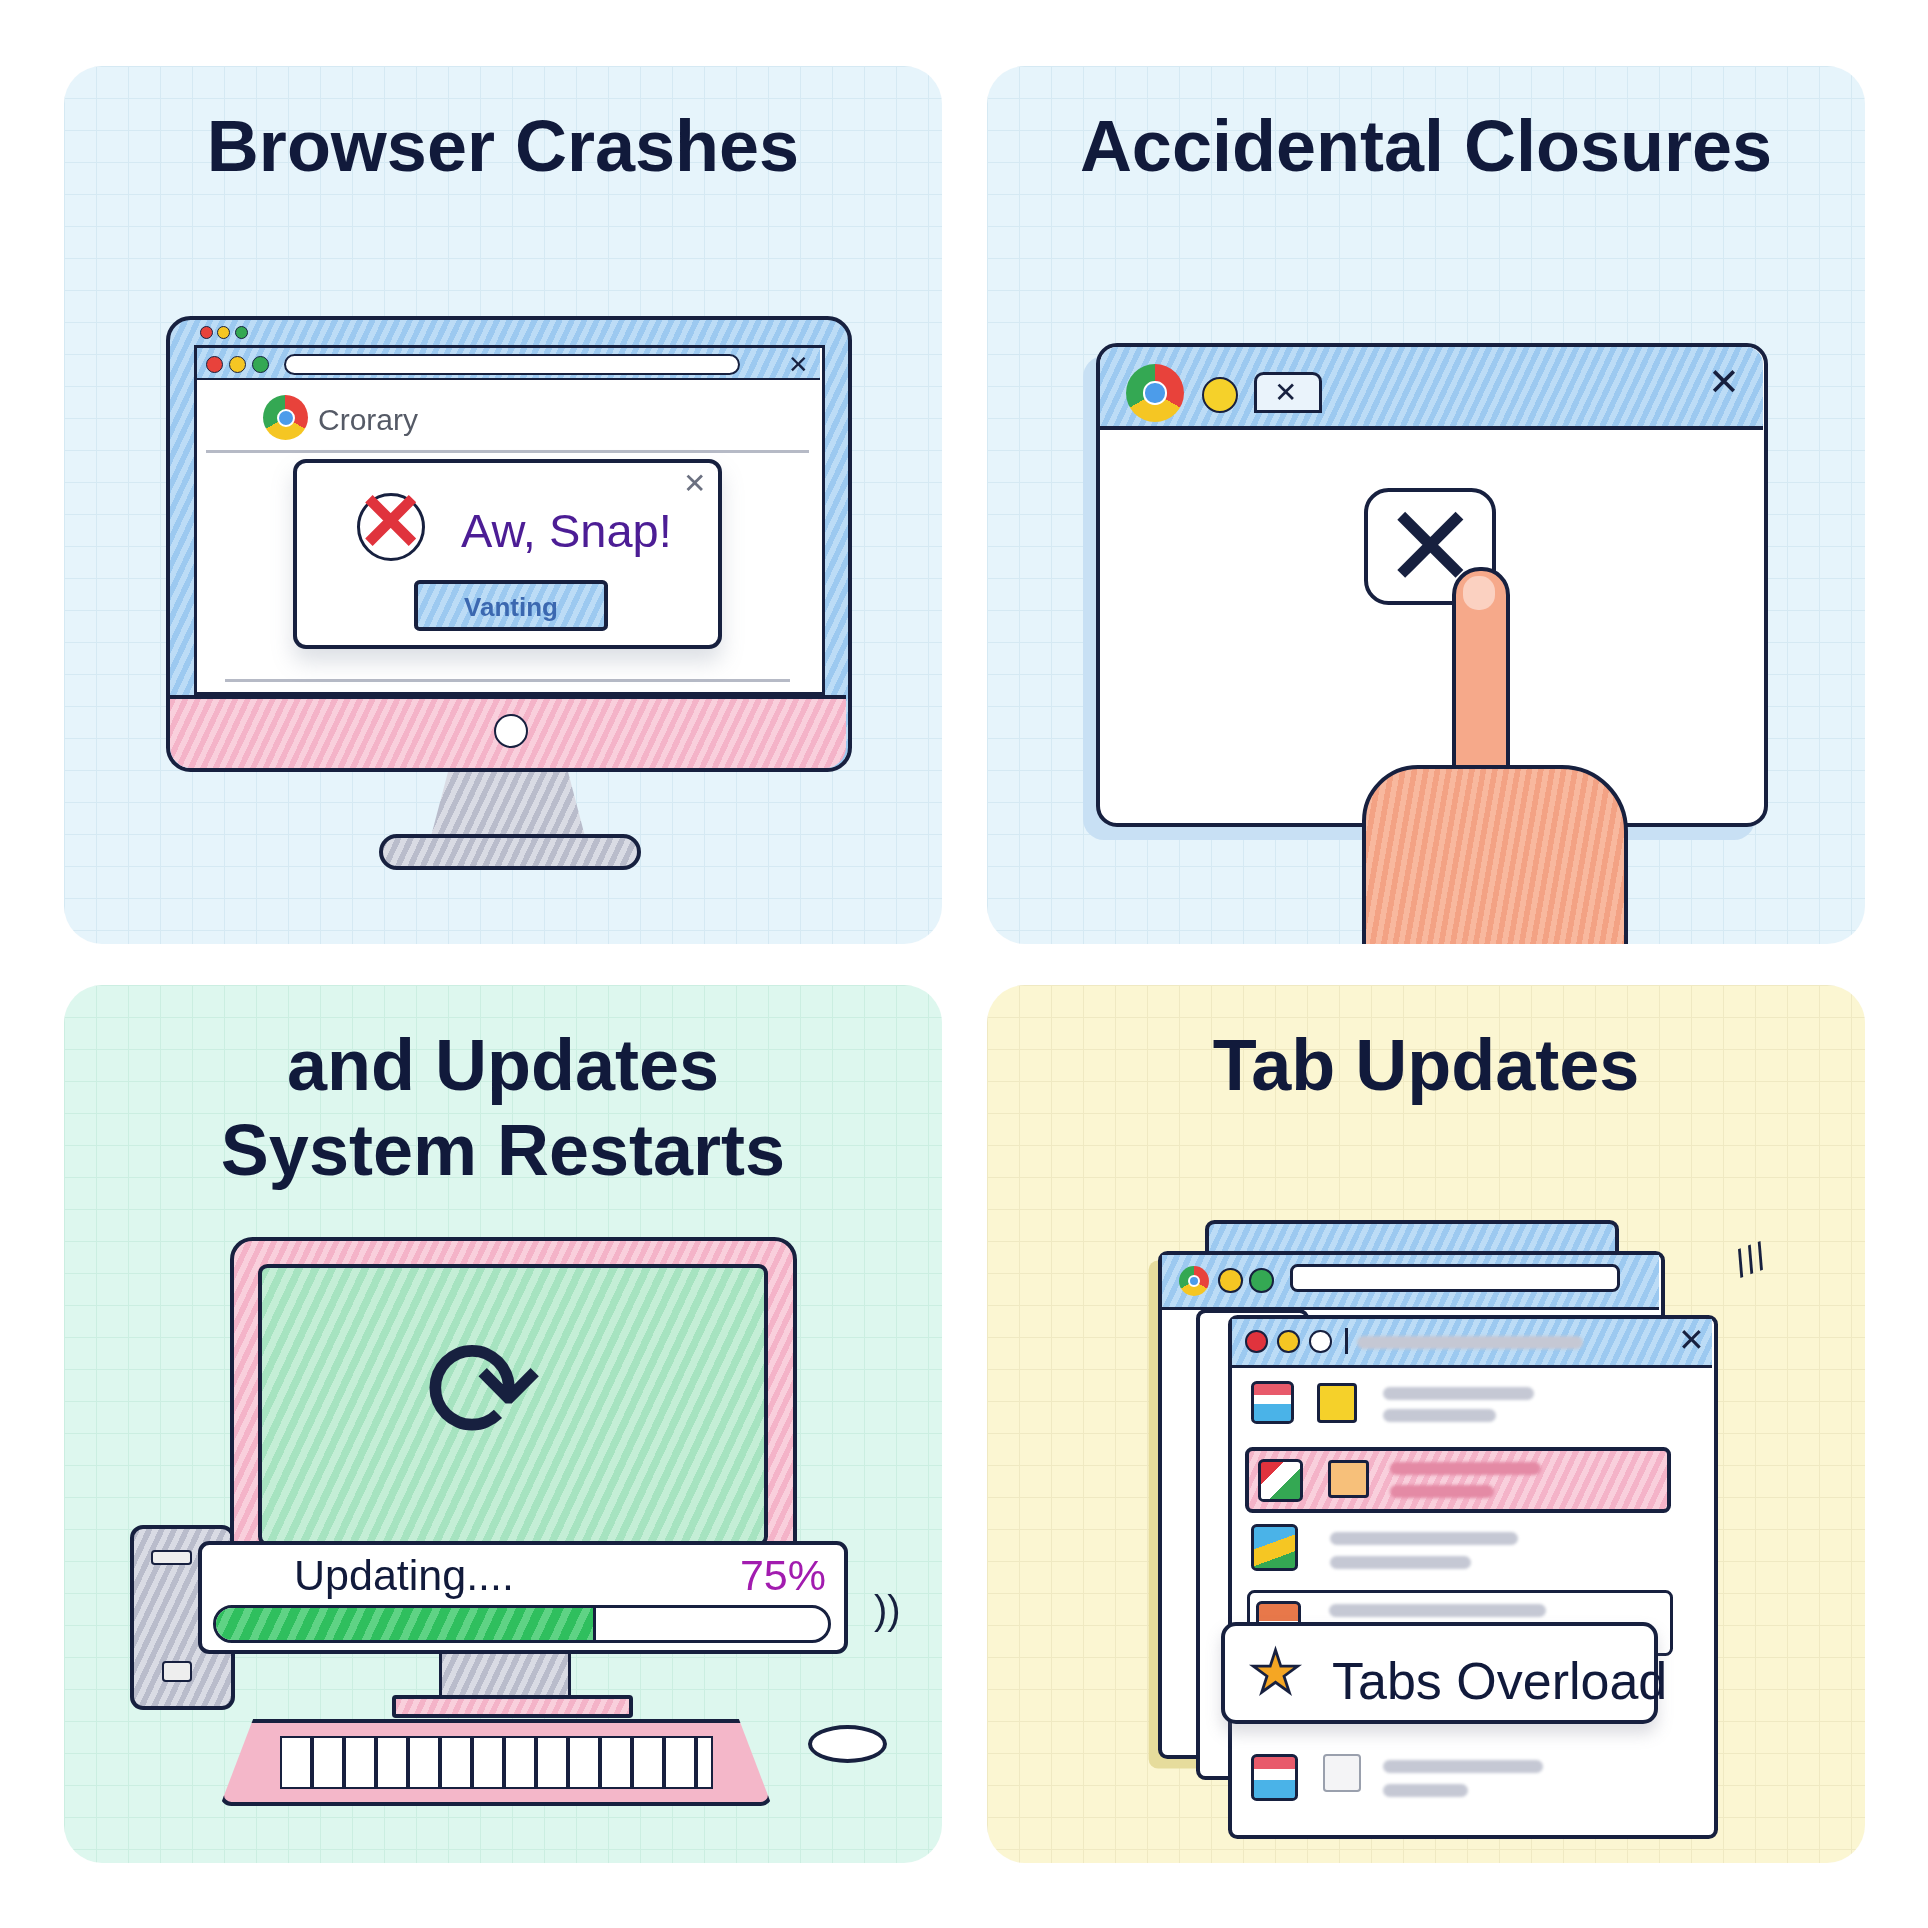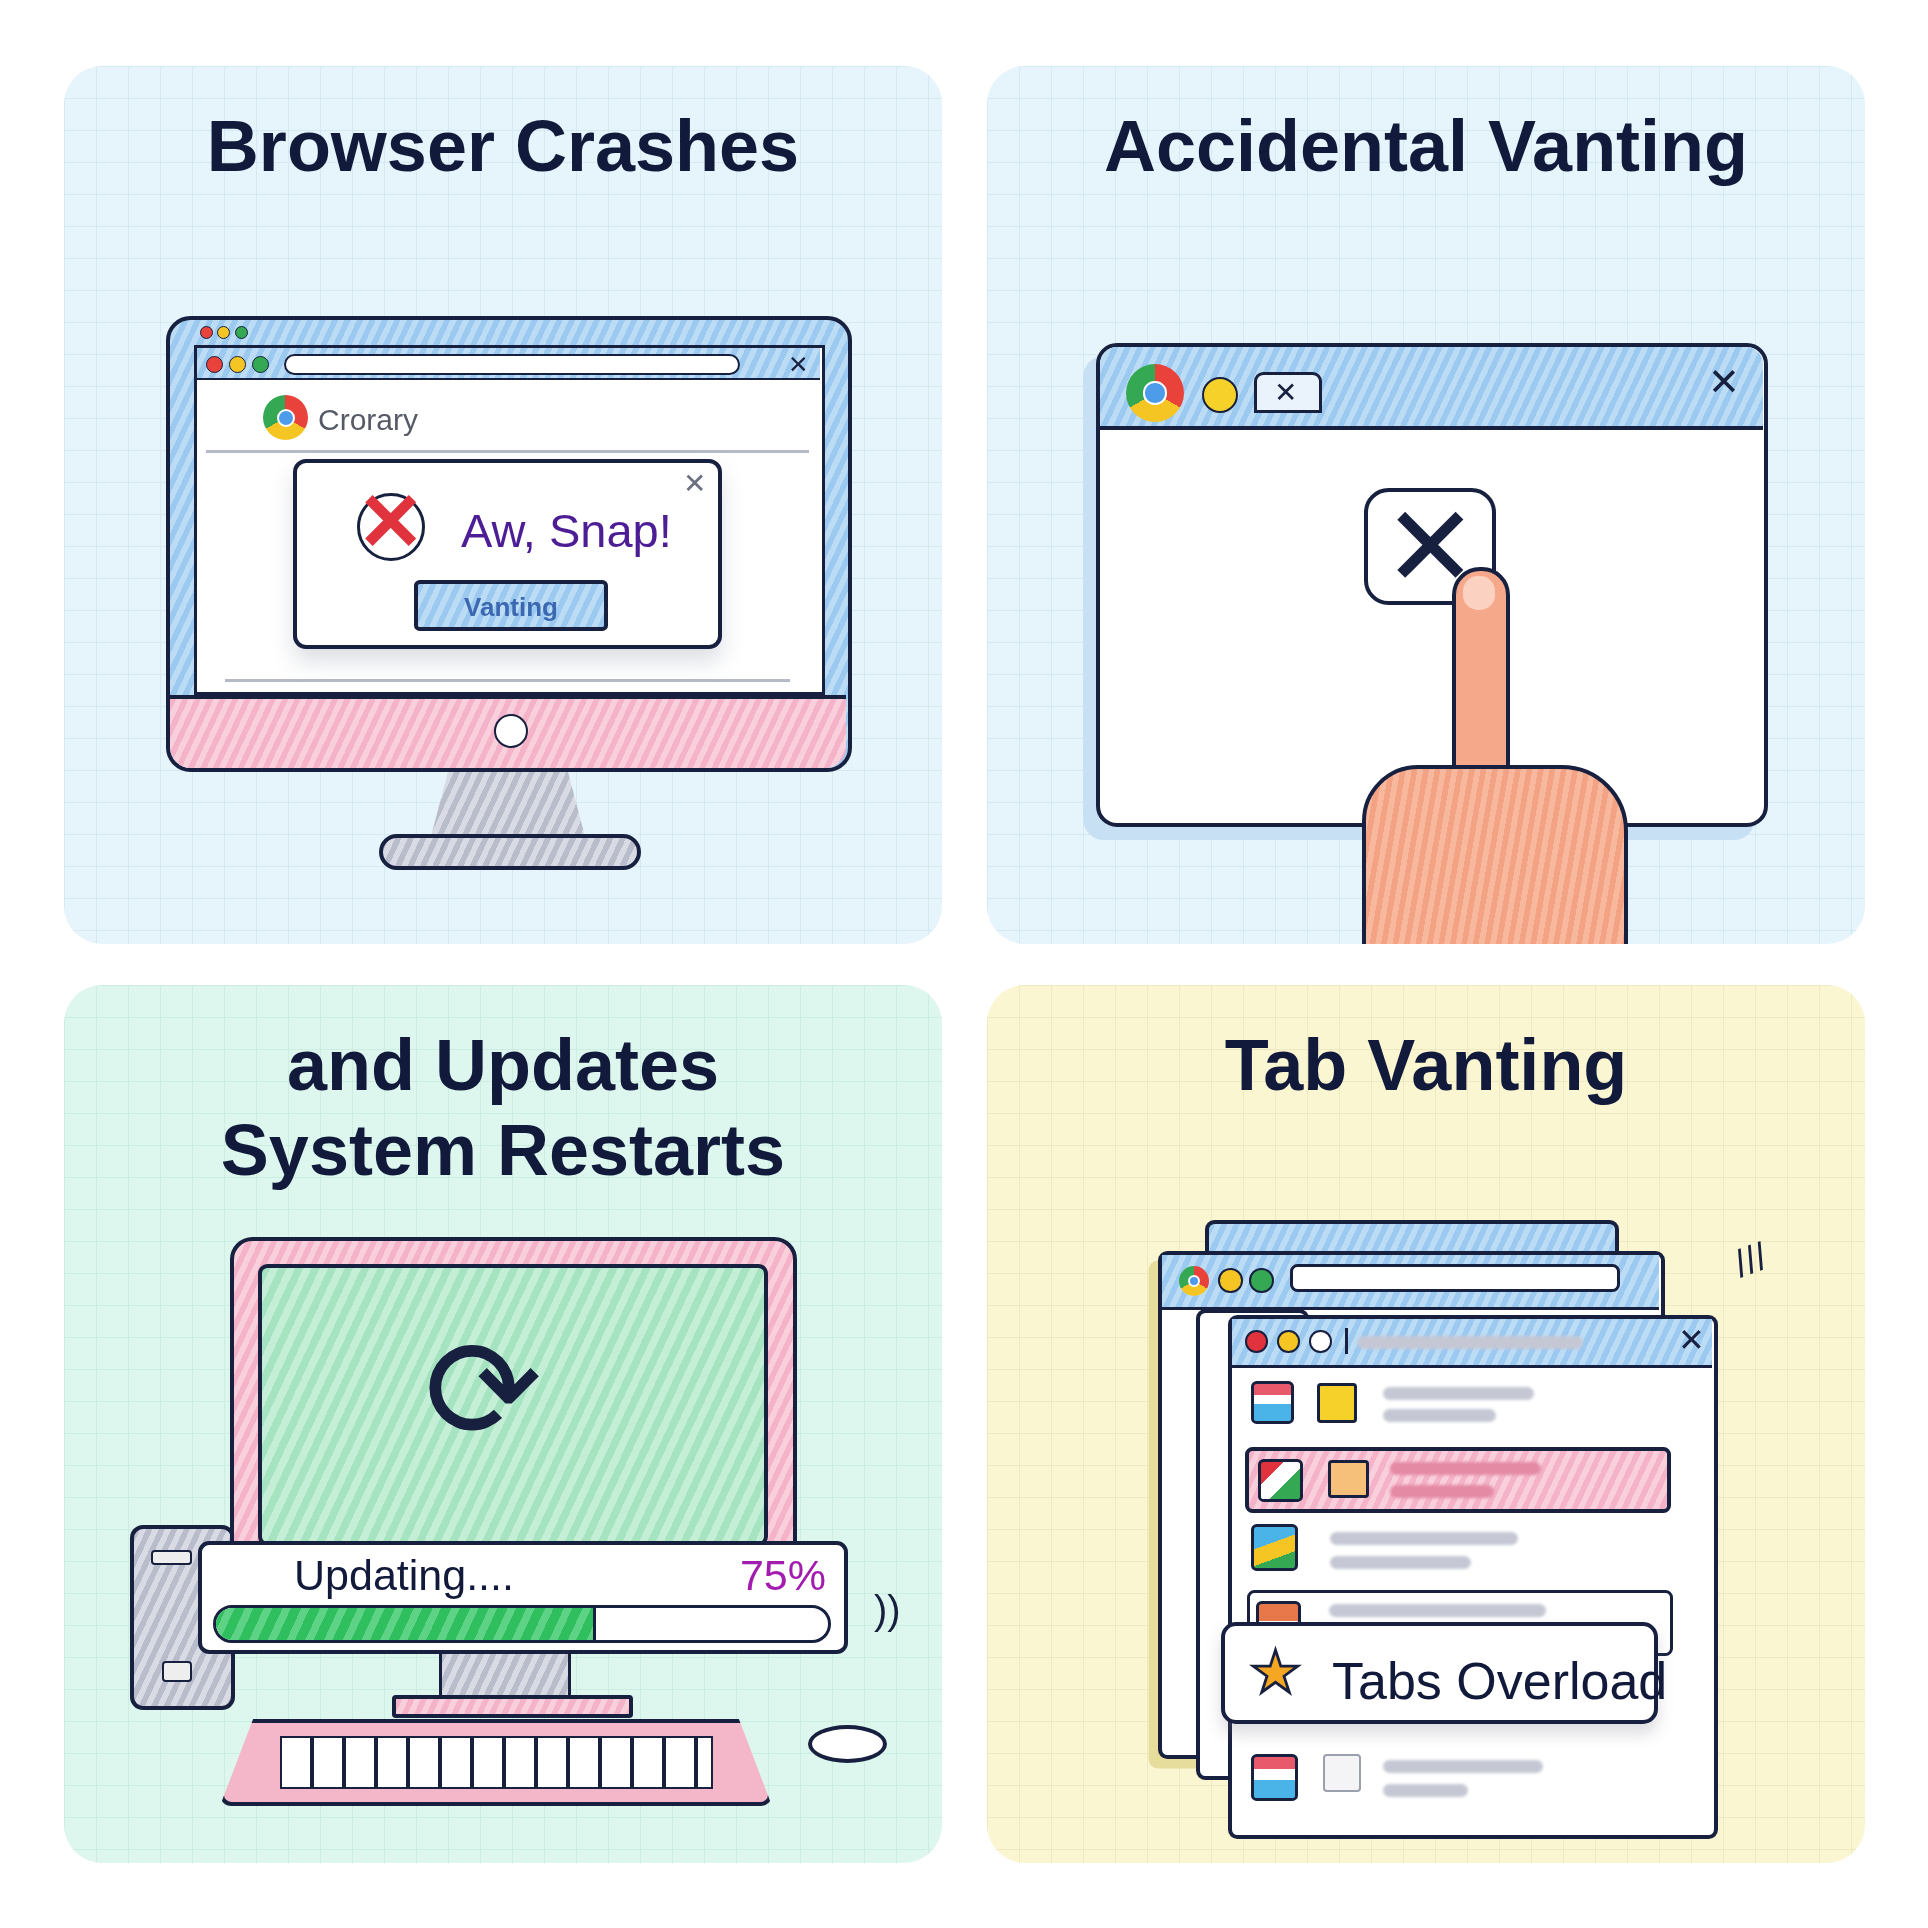--- a/index.html
+++ b/index.html
@@ -61,21 +61,21 @@
       <div class="txt" style="left:164px;top:40px;font-size:47px;font-weight:500;color:#4c1d95;">Aw, Snap!</div>
       <div class="abs hatch-blue" style="left:117px;top:117px;width:194px;height:51px;border:4.7px solid #17203f;border-radius:5.6px;">
         <div class="txt" style="left:0;right:0;top:7.5px;text-align:center;font-size:26px;font-weight:700;color:#3b68b0;">Vanting</div>
       </div>
     </div>
   </div>
 </div>
 
 <div class="card blue" style="left:987px;top:66px;">
   <div class="title" style="top:38px;">
-    <div>Accidental Vanting</div>
+    <div>Accidental Closures</div>
   </div>
 
   <div class="abs" style="left:109px;top:277px;width:672px;height:484px;background:#fff;border:4.7px solid #17203f;border-radius:21px;box-shadow:-13px 13px 0 #c8e0f4;">
     <div class="abs hatch-blue" style="left:0;top:0;width:663px;height:83px;border-radius:17px 17px 0 0;border-bottom:4.7px solid #17203f;"></div>
     <div class="chrome-logo" style="left:26px;top:17px;width:58px;height:58px;"></div>
     <div class="dot" style="left:102px;top:30px;width:36px;height:36px;background:#f5d12a;"></div>
     <div class="abs" style="left:154px;top:24.5px;width:68px;height:41px;border:3.8px solid #17203f;border-radius:9.4px 9.4px 0 0;background:#eaf3fb;">
       <div class="txt" style="left:17px;top:1.9px;font-size:28px;color:#17203f;">✕</div>
     </div>
     <div class="txt" style="left:608px;top:13px;font-size:38px;color:#17203f;">✕</div>
@@ -119,21 +119,21 @@
     <div class="txt" style="left:92px;top:5.6px;font-size:43px;font-weight:500;color:#111a3b;">Updating....</div>
     <div class="txt" style="right:18px;top:5.6px;font-size:43px;font-weight:500;color:#a21caf;">75%</div>
     <div class="abs" style="left:11.3px;top:60px;width:618px;height:38px;border:3.8px solid #17203f;border-radius:19px;background:#fff;overflow:hidden;">
       <div style="width:62%;height:100%;background:repeating-linear-gradient(115deg,#2fbf5e 0 9.4px,#5fd385 9.4px 17px);border-right:3.8px solid #17203f;box-sizing:border-box;"></div>
     </div>
   </div>
 </div>
 
 <div class="card yellow" style="left:987px;top:985px;">
   <div class="title" style="top:38px;">
-    <div>Tab Vanting</div>
+    <div>Tab Updates</div>
   </div>
 
   <div class="abs hatch-blue" style="left:218px;top:235px;width:414px;height:75px;border:4.7px solid #17203f;border-radius:9.4px 9.4px 0 0;"></div>
   <div class="abs" style="left:171px;top:266px;width:507px;height:508px;background:#fff;border:4.7px solid #17203f;border-radius:9.4px;box-shadow:-9.4px 9.4px 0 #e6dc9c;">
     <div class="abs hatch-blue" style="left:0;top:0;width:497px;height:55px;border-bottom:3.8px solid #17203f;"></div>
     <div class="chrome-logo" style="left:17px;top:11.3px;width:30px;height:30px;"></div>
     <div class="dot" style="left:56px;top:13px;width:24.5px;height:24.5px;background:#f5c623;"></div>
     <div class="dot" style="left:87px;top:13px;width:24.5px;height:24.5px;background:#34a853;"></div>
     <div class="abs" style="left:128px;top:9.4px;width:330px;height:28px;border:3.8px solid #17203f;border-radius:7.5px;background:#fff;"></div>
   </div>

